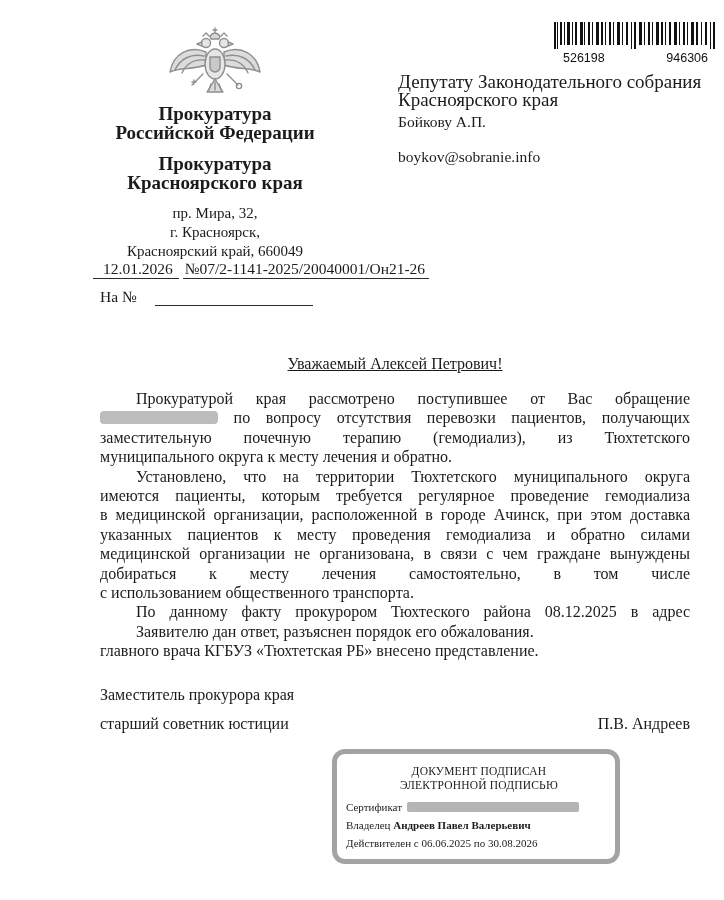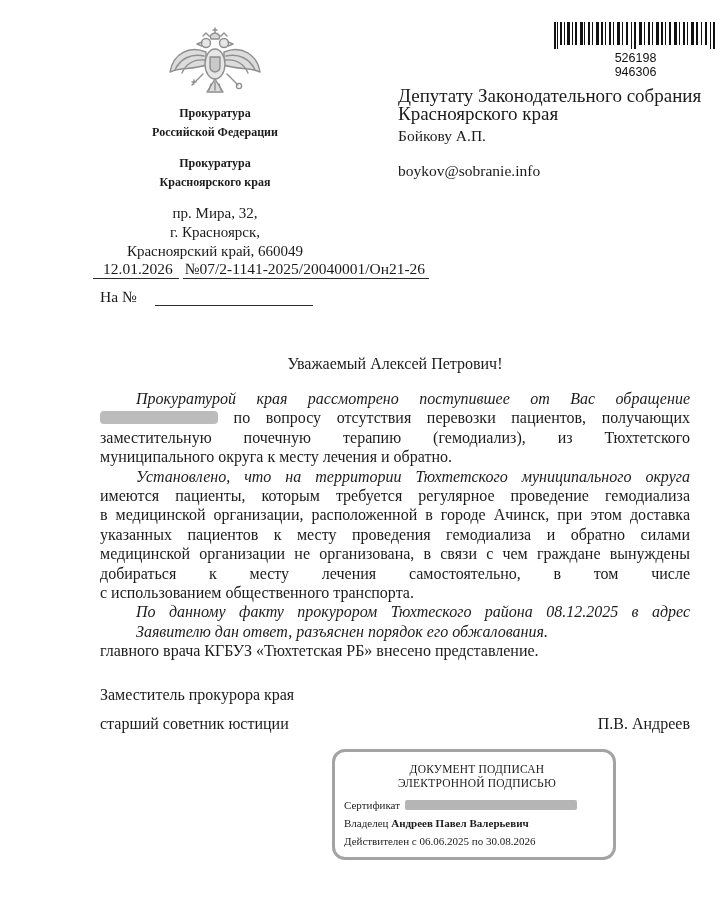--- a/index.html
+++ b/index.html
@@ -4,52 +4,52 @@
 <style>
   html,body{margin:0;padding:0;background:#e8e8e8;}
   .page{
     position:relative; width:724px; height:900px; background:#ffffff;
     font-family:"Liberation Serif","DejaVu Serif",serif; color:#1b1b1b;
     overflow:hidden; margin:0 auto;
   }
   
   .letterhead{position:absolute; left:95px; top:26px; width:240px; text-align:center;}
   .emblem{display:block; margin:0 auto 4px auto;}
-  .org-line{font-weight:bold; font-size:12px; line-height:19px;}
+  .org-line{font-weight:bold; font-size:19px; line-height:19px;}
   .org-gap{height:12px;}
   .addr{font-size:15px; line-height:19px; margin-top:12px;}
   
   .refline{position:absolute; left:93px; top:260px; width:360px; font-size:15.5px; white-space:nowrap;}
   .uline{border-bottom:1.2px solid #2a2a2a; padding:0 6px 1px 10px;}
   .uline2{border-bottom:1.2px solid #2a2a2a; padding:0 4px 1px 2px; margin-left:4px;}
   .naline{position:absolute; left:100px; top:288px; font-size:15.5px;}
   .blank-uline{display:inline-block; width:158px; margin-left:18px; border-bottom:1.2px solid #2a2a2a; height:14px; vertical-align:bottom;}
   
   .recipient{position:absolute; left:398px; top:22px; width:320px;}
   .barcode-wrap{width:165px; margin-left:auto; text-align:center;}
   .barcode-digits{font-family:"Liberation Sans","DejaVu Sans",sans-serif; font-size:12.5px; color:#111;
-                  display:flex; justify-content:space-between; padding:0 10px; margin-top:-3px;flex-direction:column;}
+                  display:flex; justify-content:space-between; padding:0 10px; margin-top:-3px;}
   .rec-line{font-size:19px; line-height:18px;}
   .rec-block1{margin-top:8px;}
   .rec-name{margin-top:4px; font-size:15.5px;}
   .rec-email{margin-top:17px; font-size:15.5px;}
   
   .bodytext{position:absolute; left:100px; top:354px; width:590px; font-size:16px;}
-  .salutation{text-align:center; line-height:20px;}
+  .salutation{text-align:center; line-height:20px;text-decoration:underline;}
   .paras{margin-top:15px;}
   .bl{line-height:19.4px;}
   .just{text-align:justify; text-align-last:justify;}
-  .indent{text-indent:36px;font-style:italic;}
+  .indent{text-indent:36px;}
   .redact{display:inline-block; width:118px; height:13px; background:#bcbcbc; border-radius:4px; vertical-align:-1px;}
   
   .closing{position:absolute; left:100px; top:686px; width:590px; font-size:16px;}
   .closing-row2{display:flex; justify-content:space-between; margin-top:11px;}
   
   .stamp{position:absolute; left:332px; top:749px; width:266px; height:95px;
-         border:3px solid #a3a3a3; border-radius:13px; padding:5px 3px 5px 9px;}
+         border:5px solid #a3a3a3; border-radius:13px; padding:5px 3px 5px 9px;}
   .stamp-title{text-align:center; font-size:11.5px; line-height:14px; letter-spacing:.2px; margin-top:5px;}
   .stamp-row{font-size:11px; line-height:13px; margin-top:5px;}
   .stamp-row.first{margin-top:9px;}
   .cert-bar{display:inline-block; width:172px; height:10px; background:#b5b5b5; border-radius:2px; vertical-align:-1px; margin-left:5px;}
   .owner-name{font-weight:bold;}
 </style>
 </head>
 <body>
 
 <div class="page">

